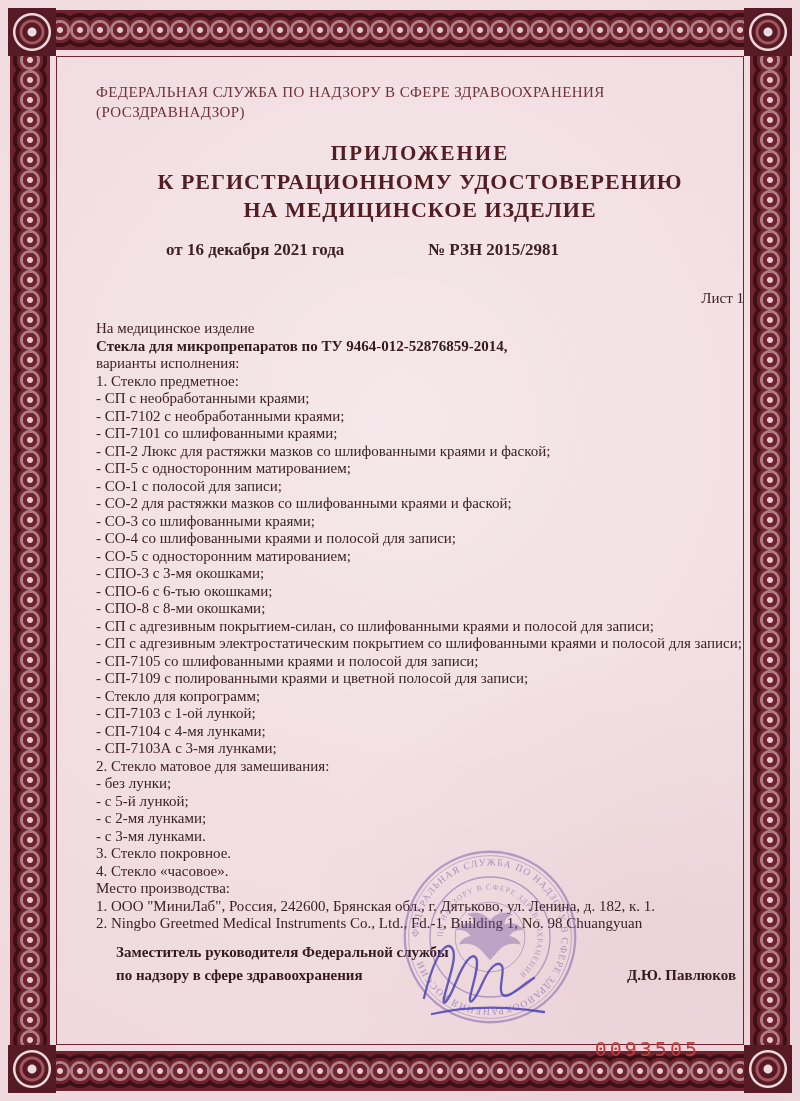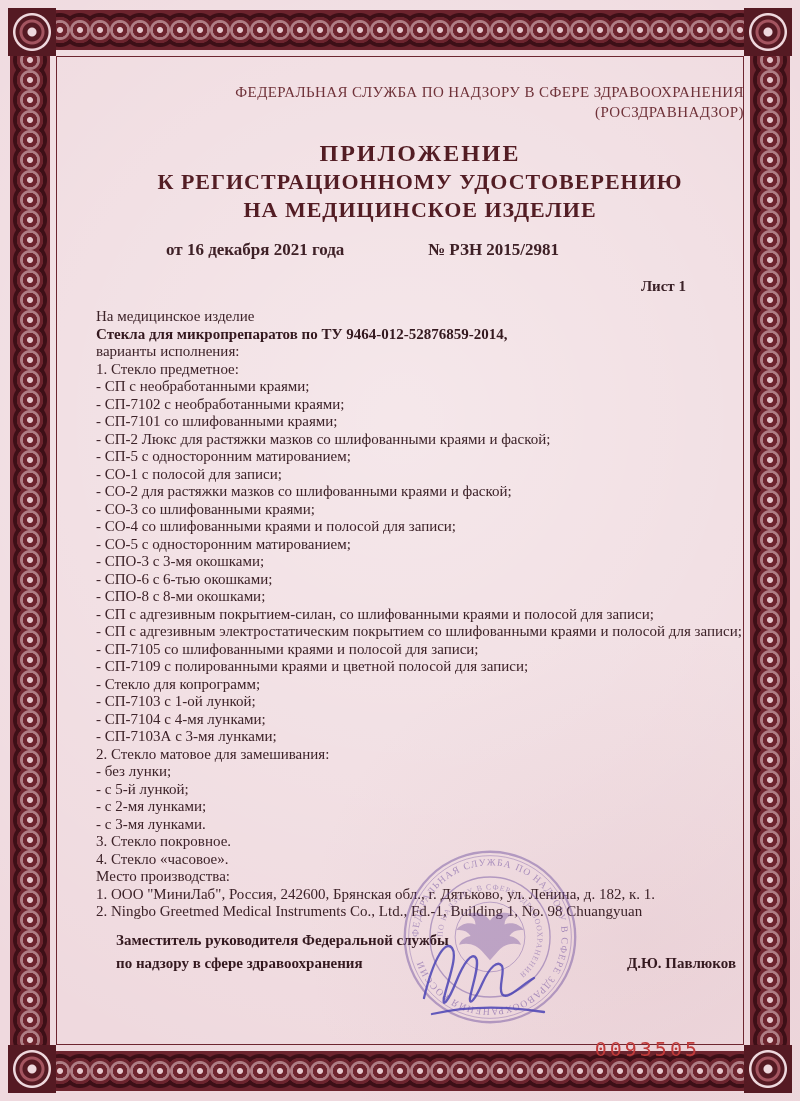--- a/index.html
+++ b/index.html
@@ -29,28 +29,28 @@
   .bcorner{position:absolute;width:48px;height:48px;background-color:#551a23;
     background-image:
       radial-gradient(circle at 24px 24px, #eed8dd 4px, transparent 5px),
       radial-gradient(circle at 24px 24px, transparent 9px, #a45560 10px, #a45560 12px, transparent 13px),
       radial-gradient(circle at 24px 24px, transparent 16px, #eed8dd 17px, #eed8dd 18.5px, transparent 19.5px);}
   .c-tl{top:8px;left:8px;} .c-tr{top:8px;right:8px;}
   .c-bl{bottom:8px;left:8px;} .c-br{bottom:8px;right:8px;}
   .inner-line{position:absolute;inset:56px;border:1.5px solid #6d2630;pointer-events:none;}
 
   .content{position:absolute;left:96px;right:56px;top:82px;color:#3c2228;}
-  .agency{text-align:right;font-size:15px;line-height:20px;color:#6f3239;letter-spacing:.4px;}
+  .agency{text-align:left;font-size:15px;line-height:20px;color:#6f3239;letter-spacing:.4px;}
   .doc-title{margin-top:16px;text-align:center;font-weight:bold;color:#531d24;}
-  .doc-title .t1{font-size:24px;letter-spacing:2px;line-height:30px;}
+  .doc-title .t1{font-size:21px;letter-spacing:2px;line-height:30px;}
   .doc-title .t2{font-size:22px;letter-spacing:1px;line-height:28px;}
   .meta-row{position:relative;height:24px;margin-top:16px;font-weight:bold;font-size:17px;color:#3e2026;text-align:right;}
   .meta-date{position:absolute;left:70px;}
   .meta-number{position:absolute;left:332px;}
-  .sheet-no{margin-top:12px;text-align:right;padding-right:58px;font-weight:bold;font-size:15px;line-height:20px;}
+  .sheet-no{margin-top:24px;text-align:right;font-weight:normal;font-size:15px;line-height:20px;}
   .body-block{margin-top:12px;font-size:15px;line-height:17.5px;}
   .body-block .line{min-height:17.5px;}
   .bold{font-weight:bold;color:#34191f;}
   .sig-block{margin-top:8px;display:flex;justify-content:space-between;align-items:flex-end;
     font-weight:bold;font-size:15px;line-height:23px;color:#34191f;margin-left:20px;}
   .sig-name{padding-right:8px;white-space:nowrap;}
   .serial{position:absolute;right:100px;bottom:40px;color:#c13b3b;
     font-family:"DejaVu Sans Mono", monospace;font-size:20px;letter-spacing:3px;}
   .stamp{position:absolute;left:398px;top:845px;width:184px;height:184px;opacity:.85;}
   .signature-svg{position:absolute;left:412px;top:928px;width:152px;height:102px;}

